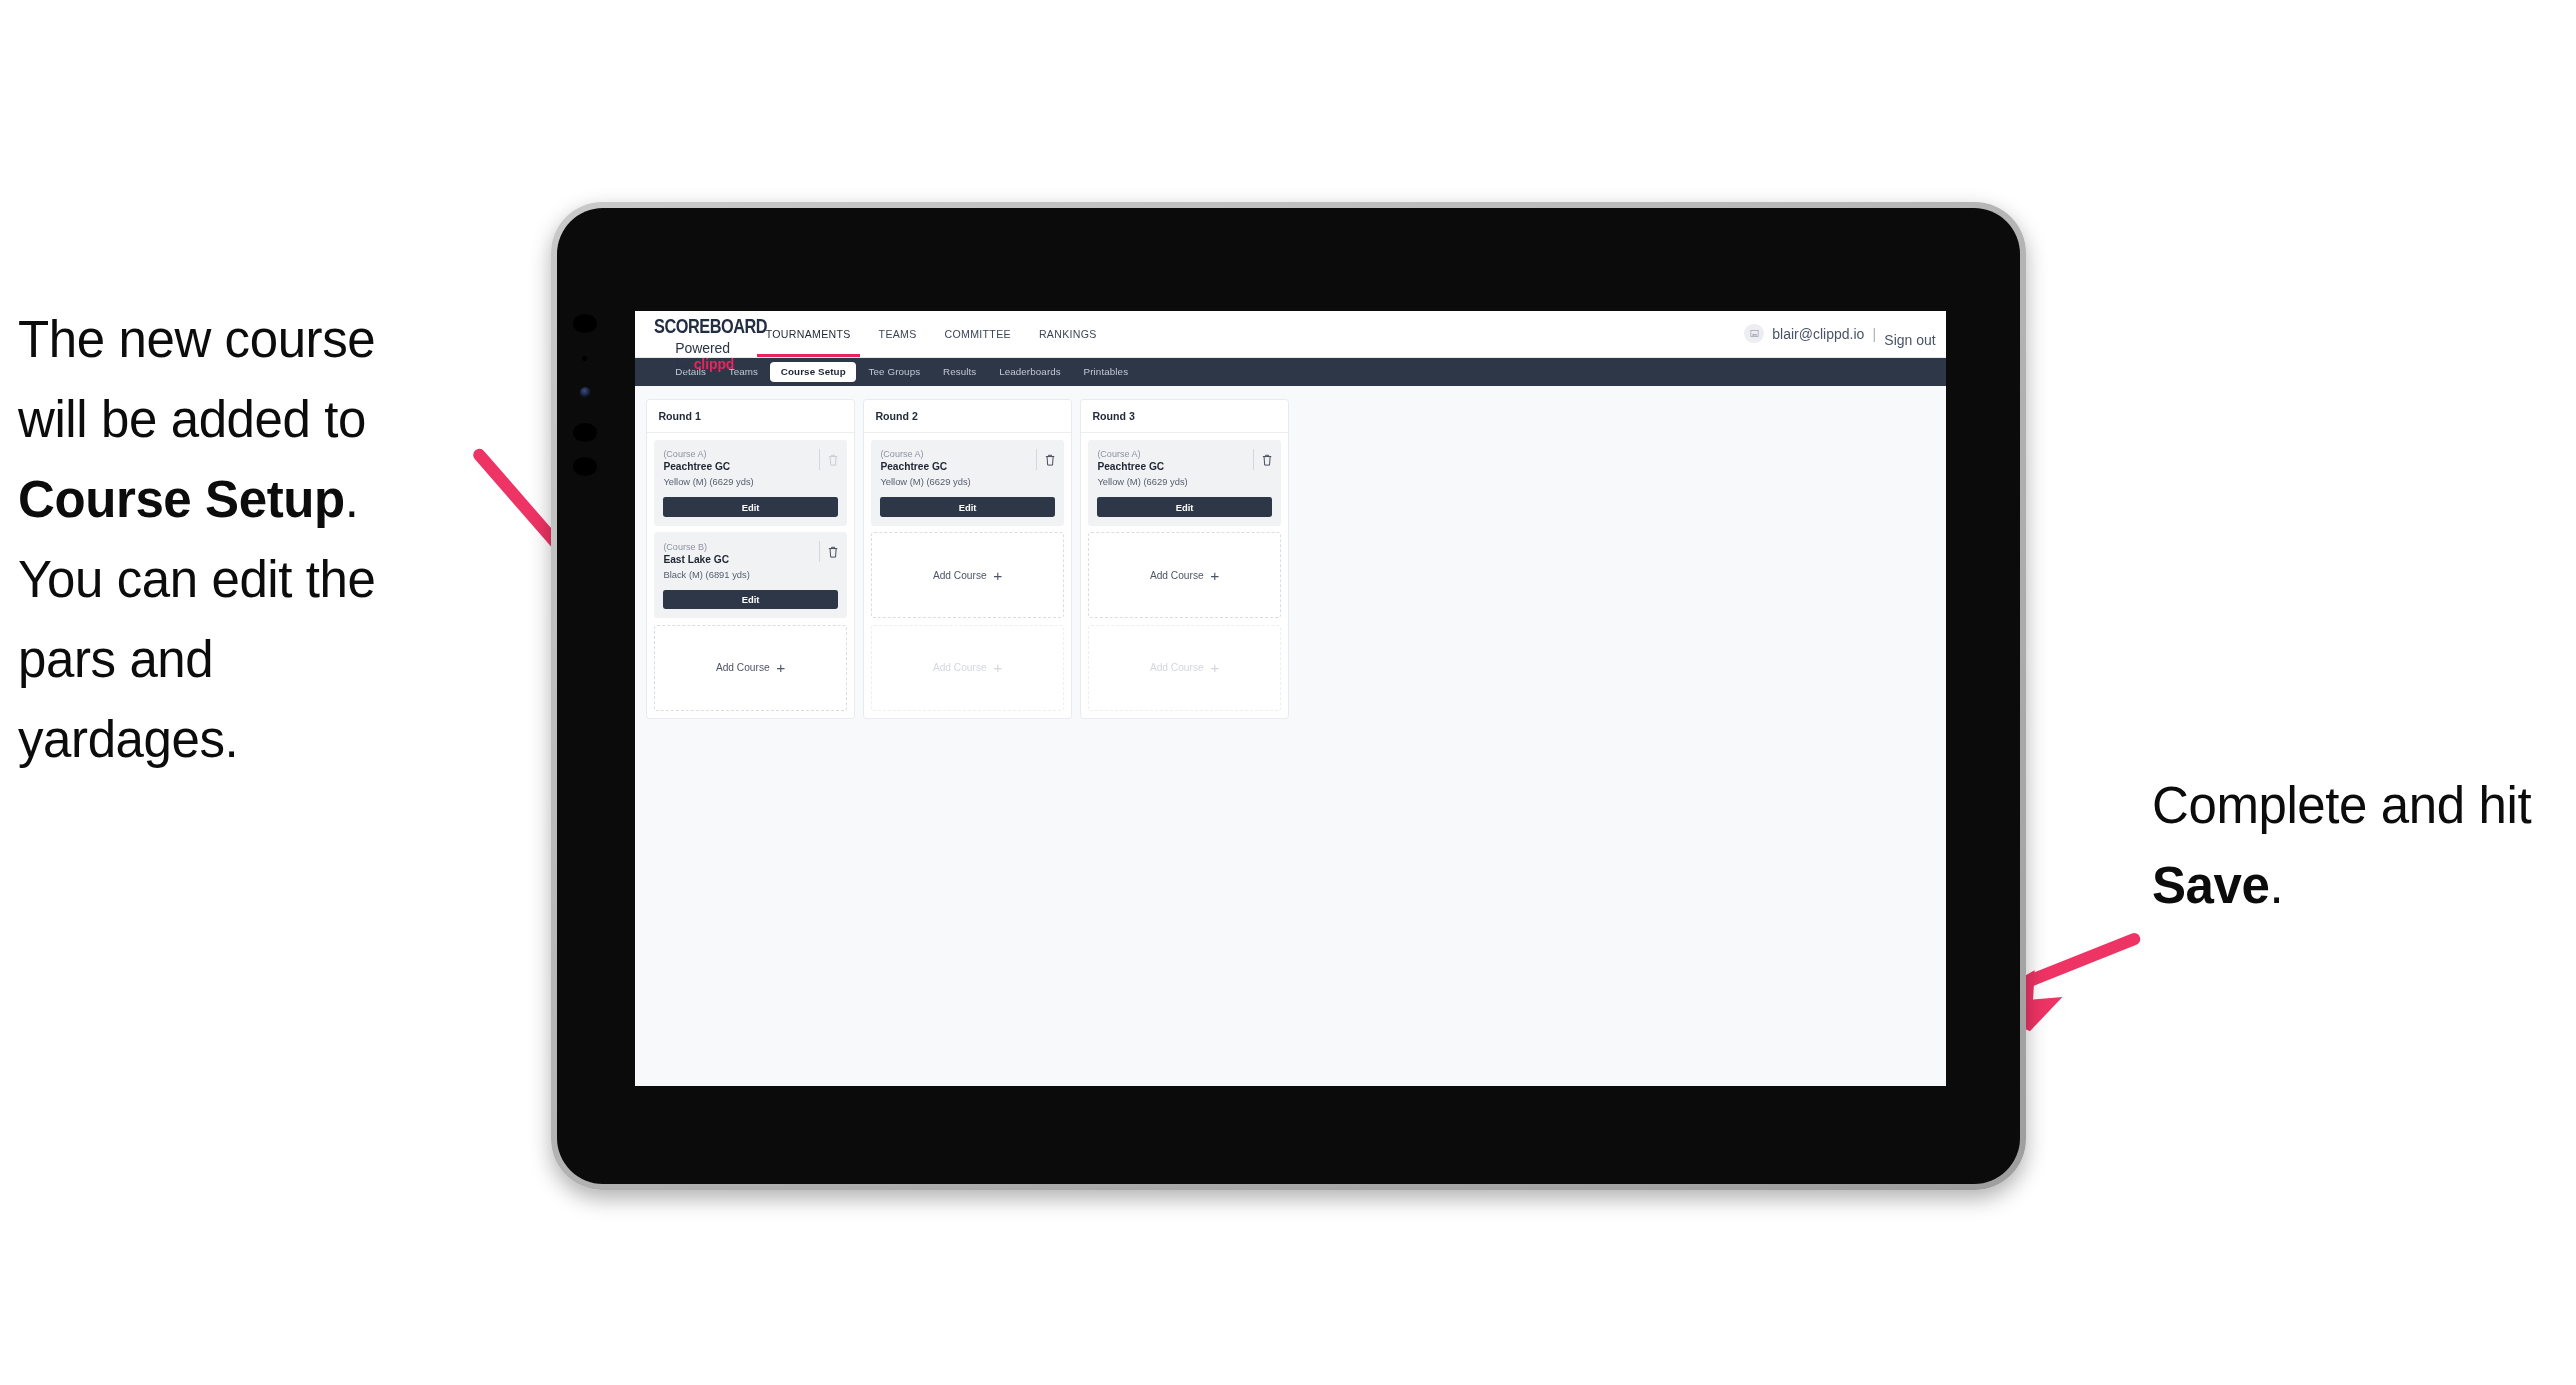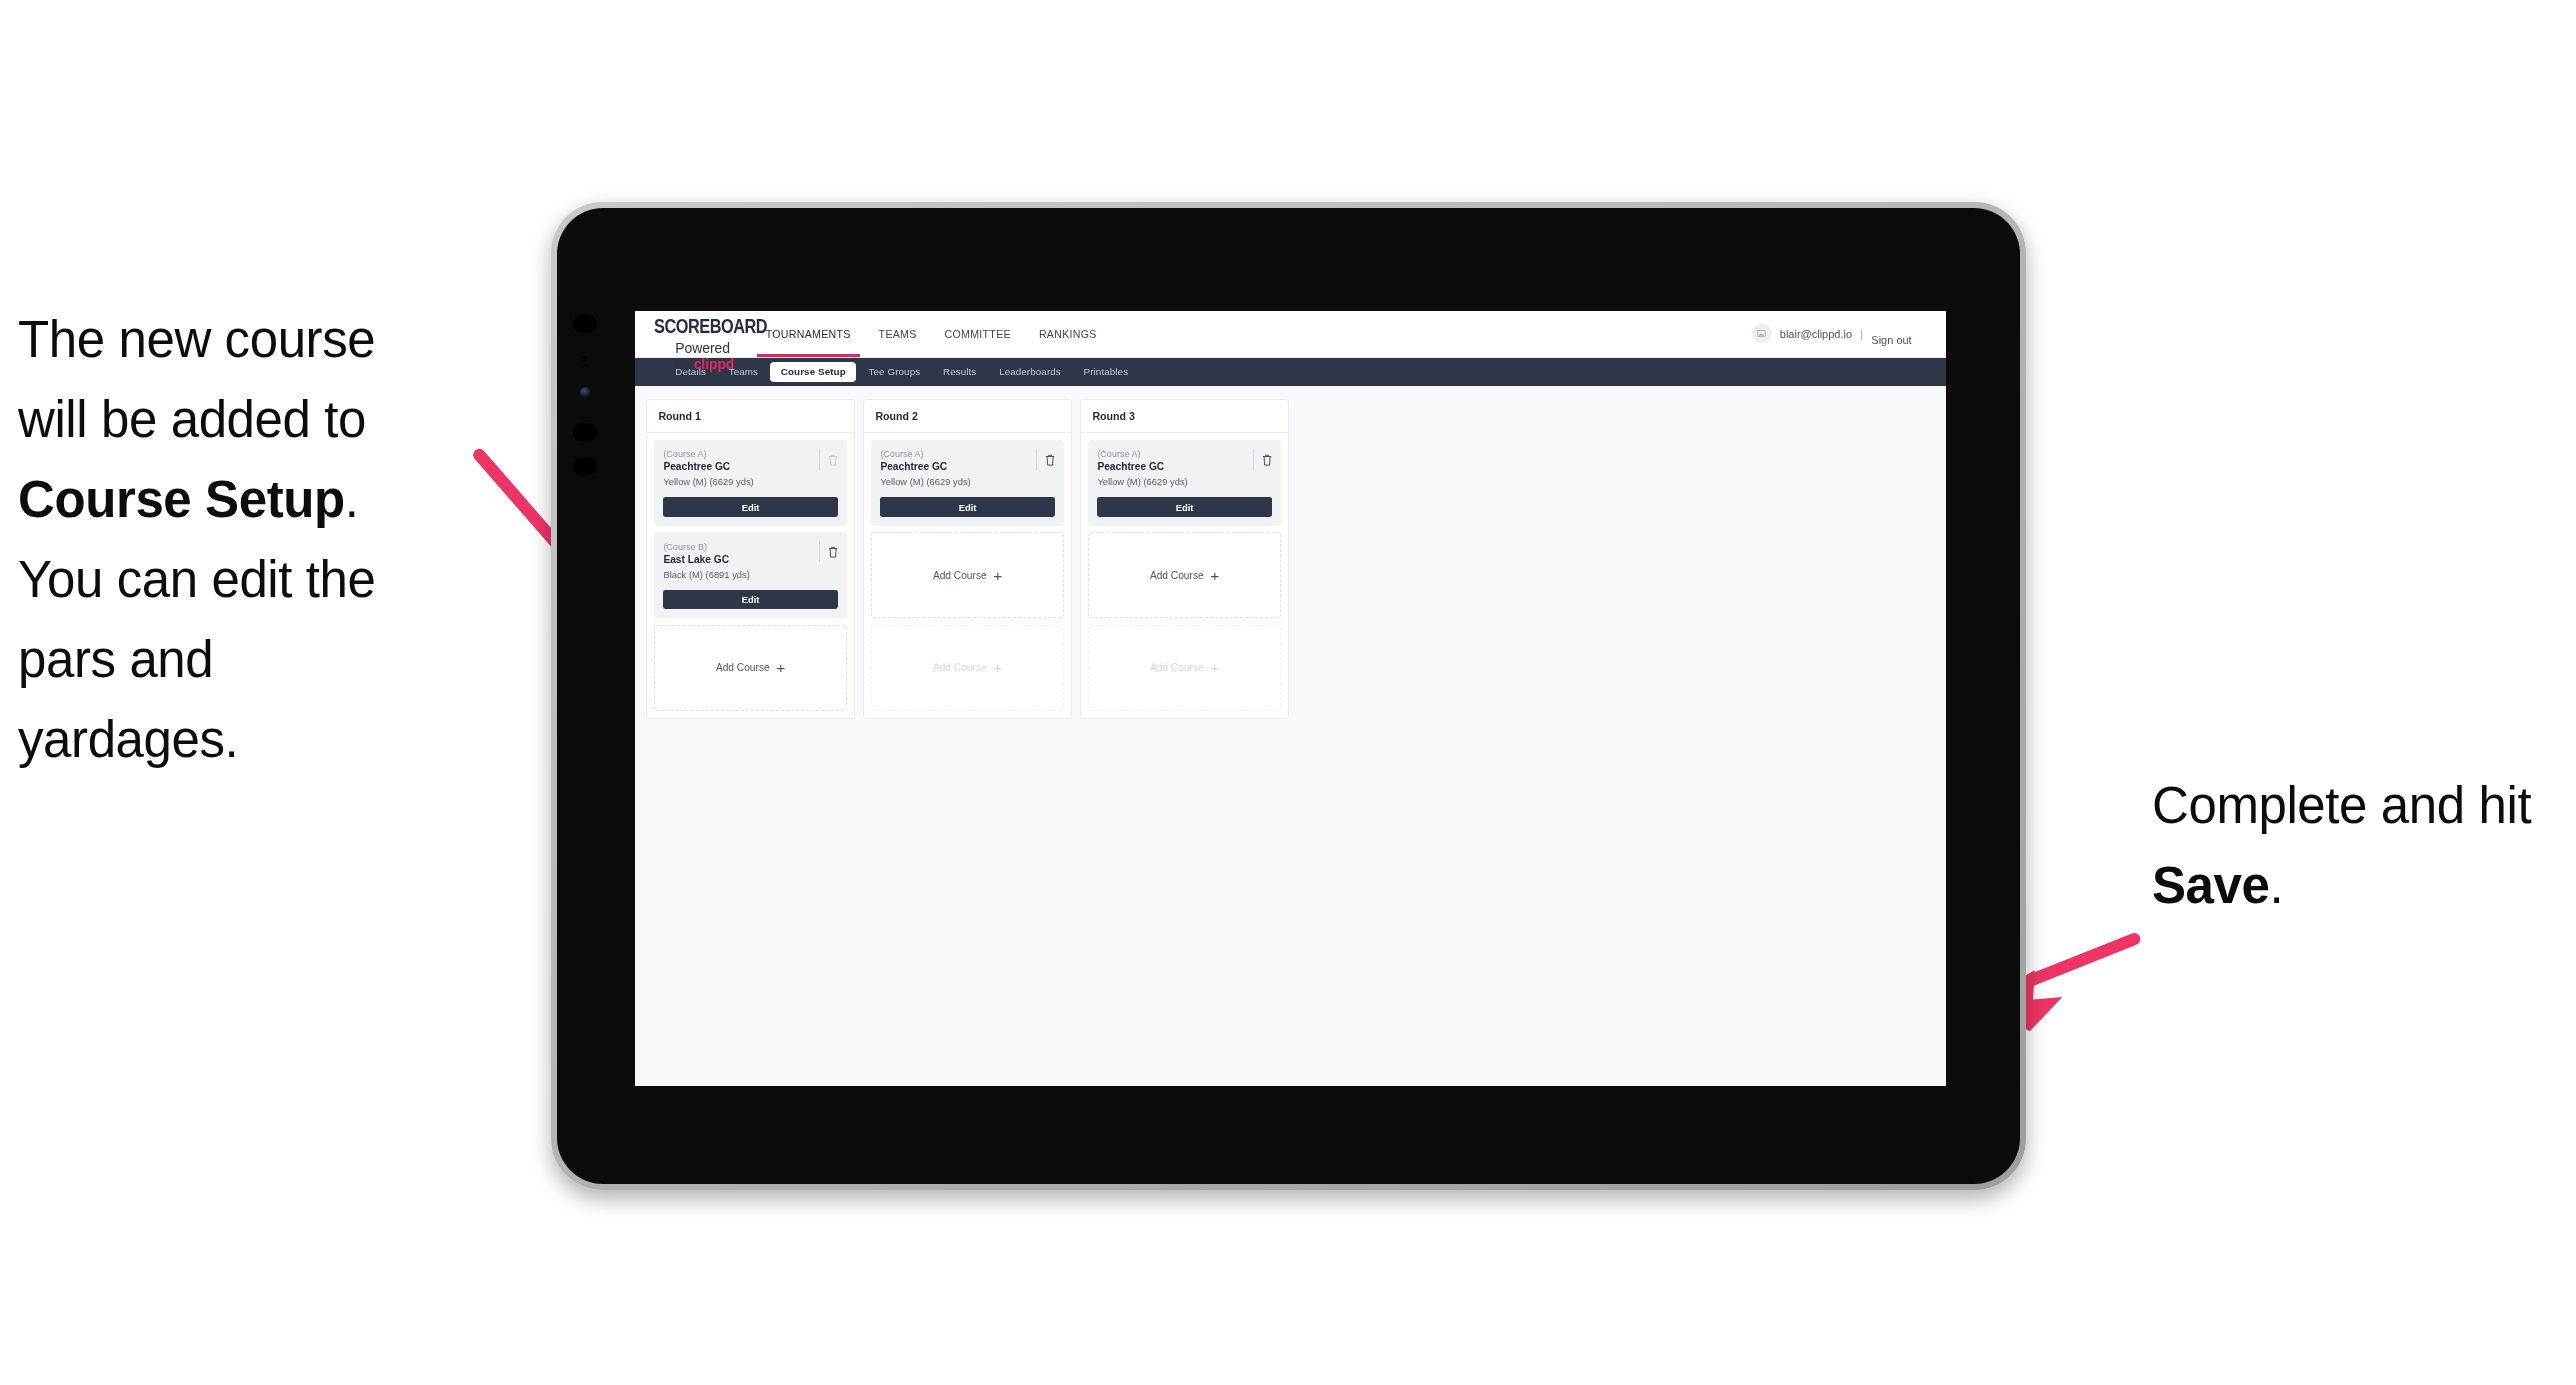--- a/index.html
+++ b/index.html
@@ -82,22 +82,22 @@
     display:flex; align-items:center; padding: 0 14px;
     font-size: 10.6px; color:#3c4557; letter-spacing: 0.3px;
     position: relative; cursor:pointer;
   }
   .navitem.active { color:#1f2736; }
   .navitem.active::after {
     content:""; position:absolute; left:4.9px; right:4.9px; bottom:0; height:2.4px; background:#e8245c;
   }
 
   #topright {
-    margin-left:auto; display:flex; align-items:center; gap:8.2px; padding-right:34px;
-    font-size: 11px; color:#4a5468;
+    margin-left:auto; display:flex; align-items:center; gap:8.2px; padding-right:10px;
+    font-size: 14px; color:#4a5468;
   }
   #avatar {
     width:19.6px; height:19.6px; border-radius:50%; background:#eceef2;
     display:flex; align-items:center; justify-content:center;
   }
   #topright .sep { color:#aab0bb; }
   #topright .link { cursor:pointer;margin-top:12px; }
 
   
   #tourbar {

